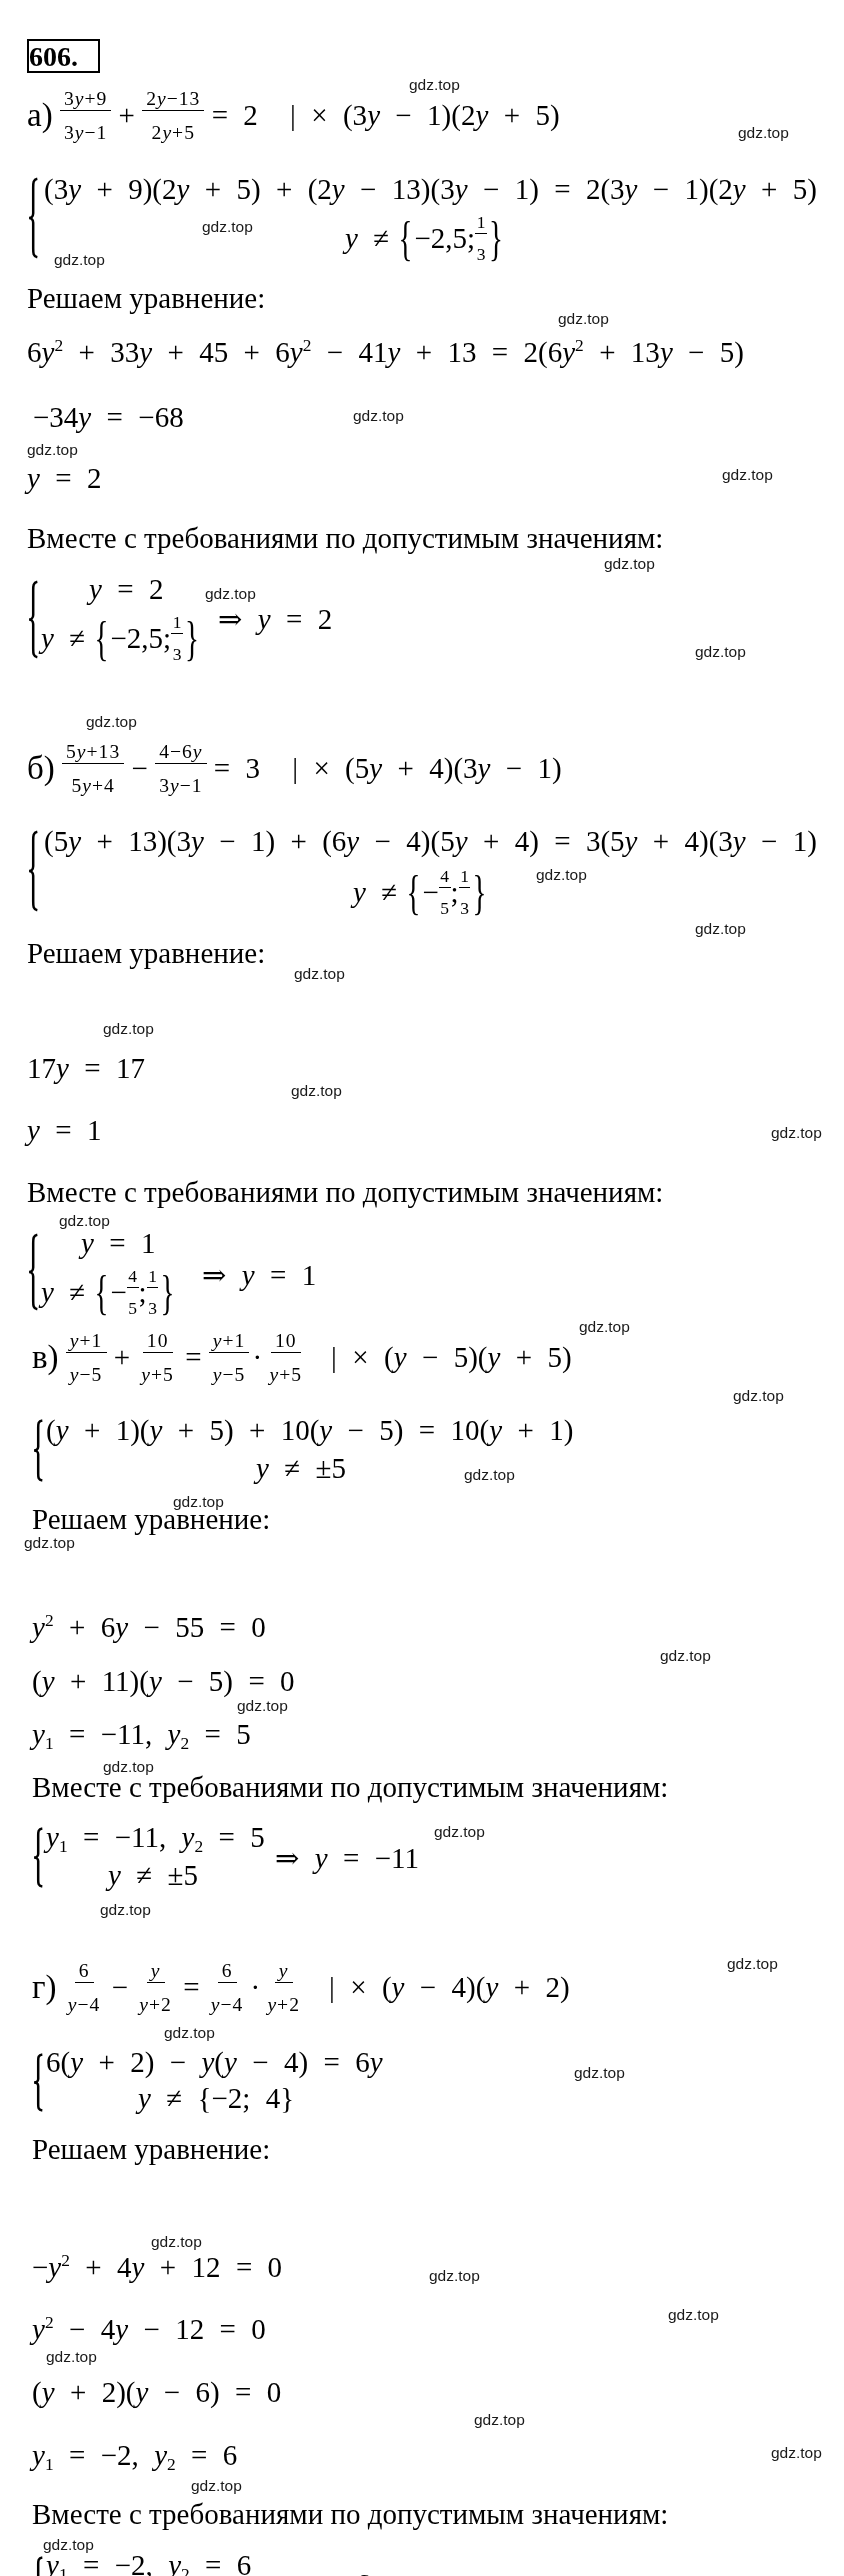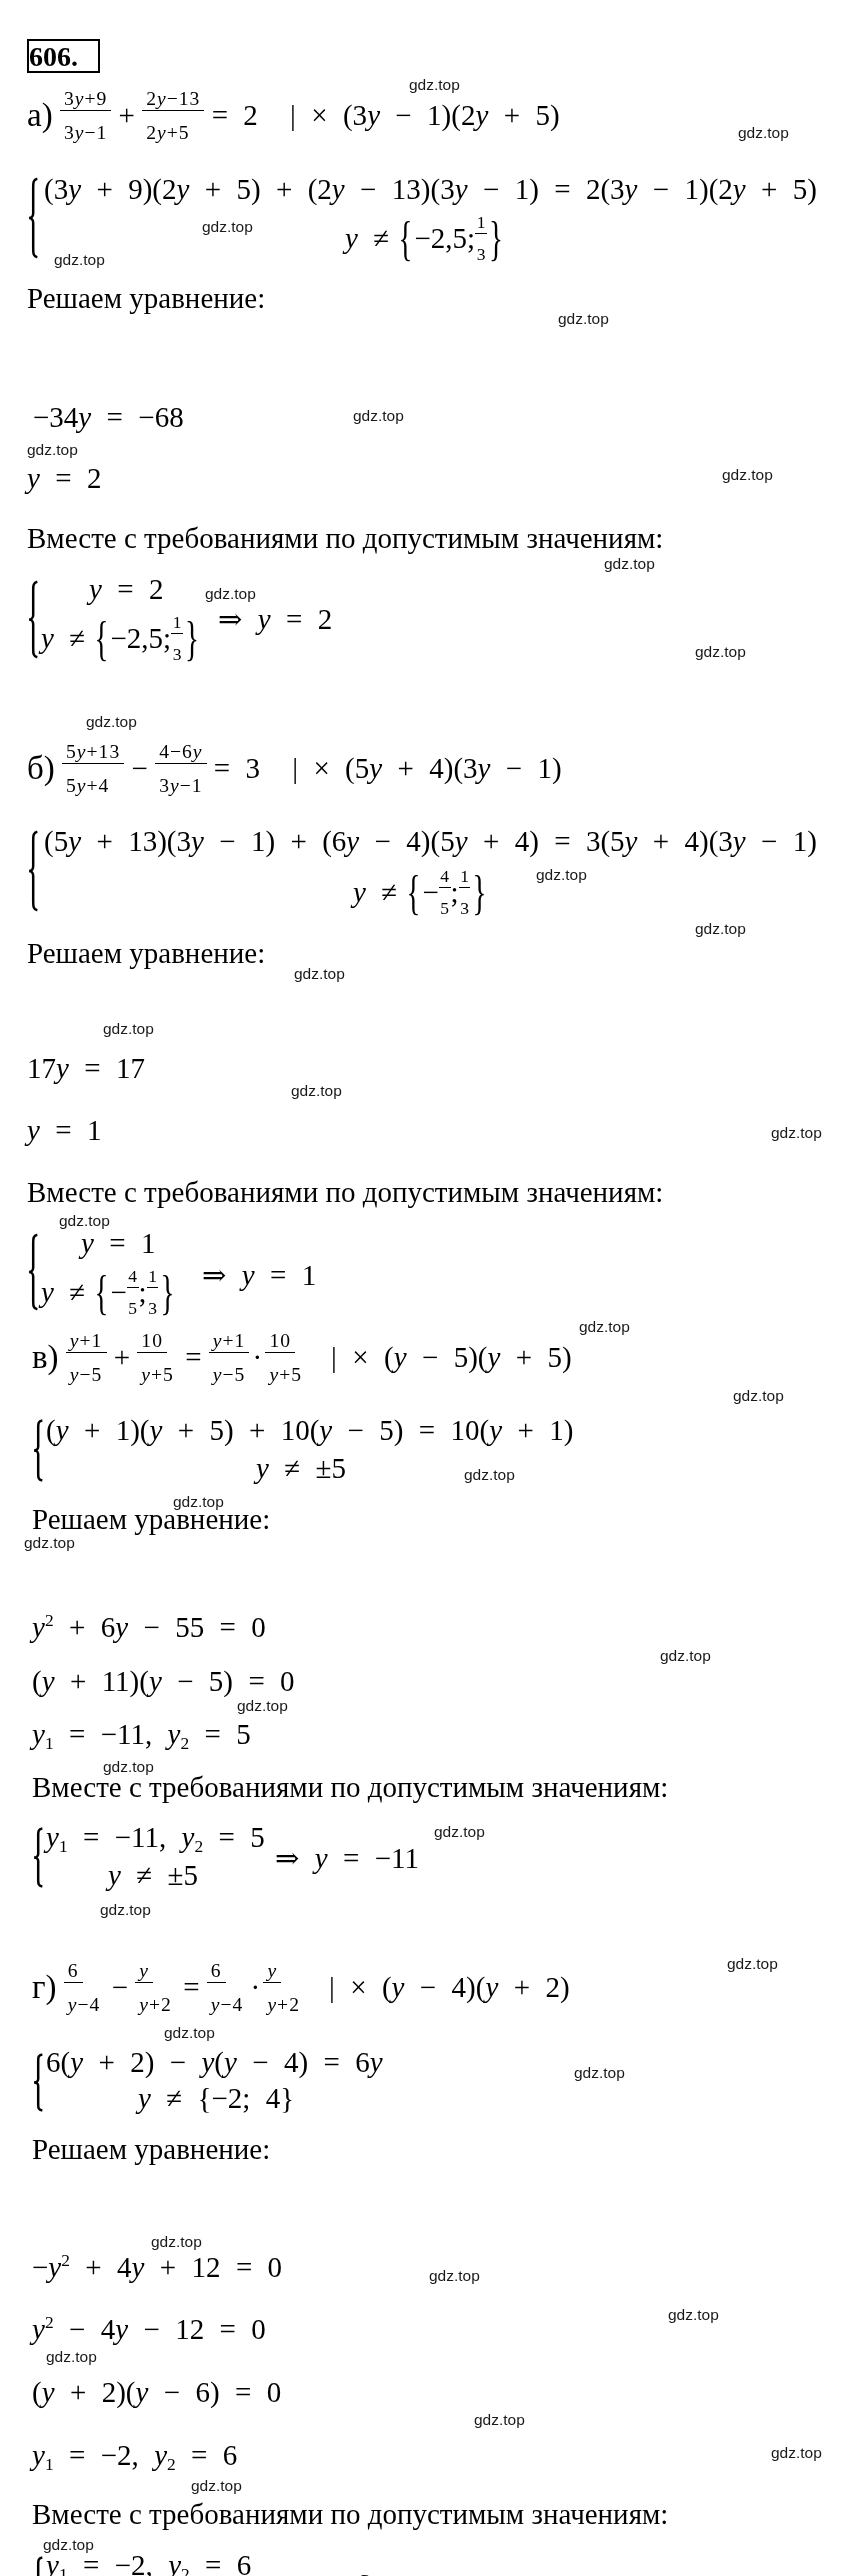--- a/index.html
+++ b/index.html
@@ -30,21 +30,21 @@
   .m i { font-style:italic; }
   .m sup { font-size:0.6em; vertical-align:baseline; position:relative; top:-0.62em; line-height:0; }
   .m sub { font-size:0.6em; vertical-align:baseline; position:relative; top:0.28em; line-height:0; }
   .brace { position:absolute; width:12.4px; overflow:visible; }
   .eqrow {
     position:absolute; display:flex; align-items:center; height:57px;
     white-space:nowrap; font-size:29px; line-height:33px;
   }
   .lbl { font-size:33px; margin-right:7.2px; }
   .frac {
-    display:inline-flex; flex-direction:column; align-items:flex-start;
+    display:inline-flex; flex-direction:column; align-items:center;
     font-size:19.6px; line-height:23px; text-align:center; letter-spacing:1px;
   }
   .frac .num { border-bottom:1.5px solid #000; padding:0 4.1px; }
   .frac .den { padding:0 4.1px;margin-top:10px; }
   .op { margin:0 7.2px; }
   .dot { margin:0 3.1px; }
   .mult { margin-left:25px; }
   .setrow {
     position:absolute; display:flex; align-items:center; height:52px;
     white-space:nowrap; font-size:29px; line-height:33px;
@@ -85,20 +85,21 @@
     <span class="bigbr">{</span>
     <span class="m">−2,5;</span>
     <span class="frac sfrac">
       <span class="num m">1</span>
       <span class="den m">3</span>
     </span>
     <span class="bigbr">}</span>
   </div>
 
   <div class="ln" style="left:27px;top:282px">Решаем уравнение:</div>
+  <div class="ln m" style="left:27px;top:336px">6<i>y</i><sup>2</sup> + 33<i>y</i> + 45 + 6<i>y</i><sup>2</sup> − 41<i>y</i> + 13 = 2(6<i>y</i><sup>2</sup> + 13<i>y</i> − 5)</div>
   <div class="ln m" style="left:33px;top:401px">−34<i>y</i> = −68</div>
   <div class="ln m" style="left:27px;top:462px"><i>y</i> = 2</div>
   <div class="ln" style="left:27px;top:522px">Вместе с требованиями по допустимым значениям:</div>
 
   <svg class="brace" style="left:27px;top:581px;height:77px" viewBox="0 0 24 100" preserveAspectRatio="none">
       <path d="M20 1 C12 2 12 6 12 12 L12 44 C12 48 8 50 4 50 C8 50 12 52 12 56 L12 88 C12 94 12 98 20 99" fill="none" stroke="#000" stroke-width="2.5" vector-effect="non-scaling-stroke"></path>
     </svg>
   <div class="ln m" style="left:89px;top:573px"><i>y</i> = 2</div>
   <div class="setrow" style="left:41px;top:612px">
     <span class="pre m"><i>y</i> ≠</span>

